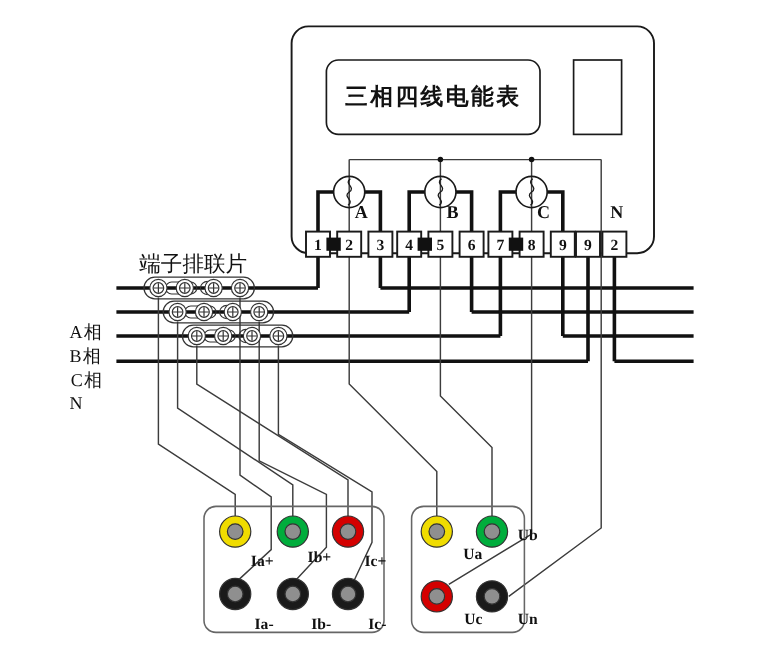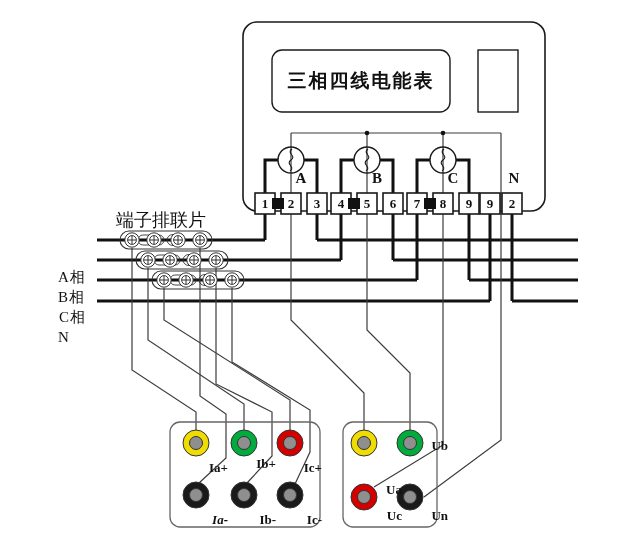--- a/index.html
+++ b/index.html
@@ -217,22 +217,22 @@
 <span class="tnum" style="left:383px;">6</span>
 <span class="tnum" style="left:407px;">7</span>
 <span class="tnum" style="left:433px;">8</span>
 <span class="tnum" style="left:459px;">9</span>
 <span class="tnum" style="left:480px;">9</span>
 <span class="tnum" style="left:502px;">2</span>
 
 <span class="term-lbl" style="left:184px;top:460px;">Ia+</span>
 <span class="term-lbl" style="left:232px;top:456px;">Ib+</span>
 <span class="term-lbl" style="left:278px;top:460px;">Ic+</span>
-<span class="term-lbl" style="left:184px;top:512px;font-style:italic;">Ia-</span>
+<span class="term-lbl" style="left:184px;top:512px;">Ia-</span>
 <span class="term-lbl" style="left:232px;top:512px;">Ib-</span>
 <span class="term-lbl" style="left:278px;top:512px;">Ic-</span>
 
-<span class="term-lbl" style="left:358px;top:454px;margin-top:28px;">Ua</span>
+<span class="term-lbl" style="left:358px;top:454px;">Ua</span>
 <span class="term-lbl" style="left:404px;top:438px;">Ub</span>
 <span class="term-lbl" style="left:358px;top:508px;">Uc</span>
 <span class="term-lbl" style="left:404px;top:508px;">Un</span>
 
 </div>
 
 </body></html>

